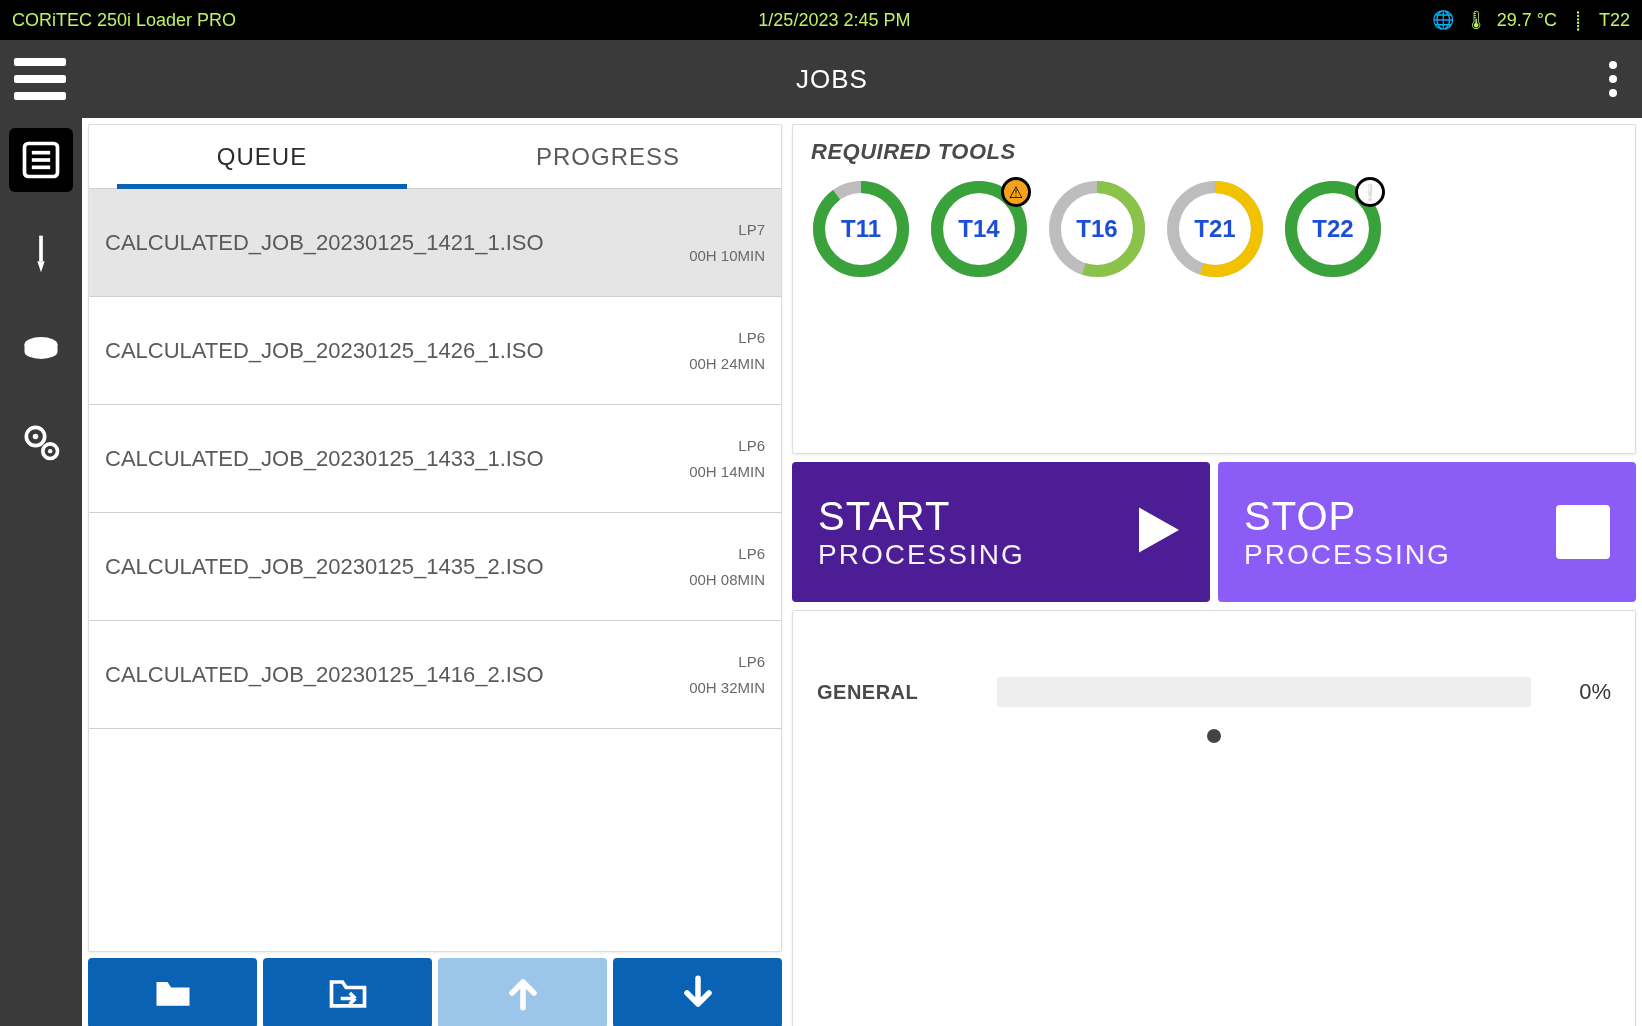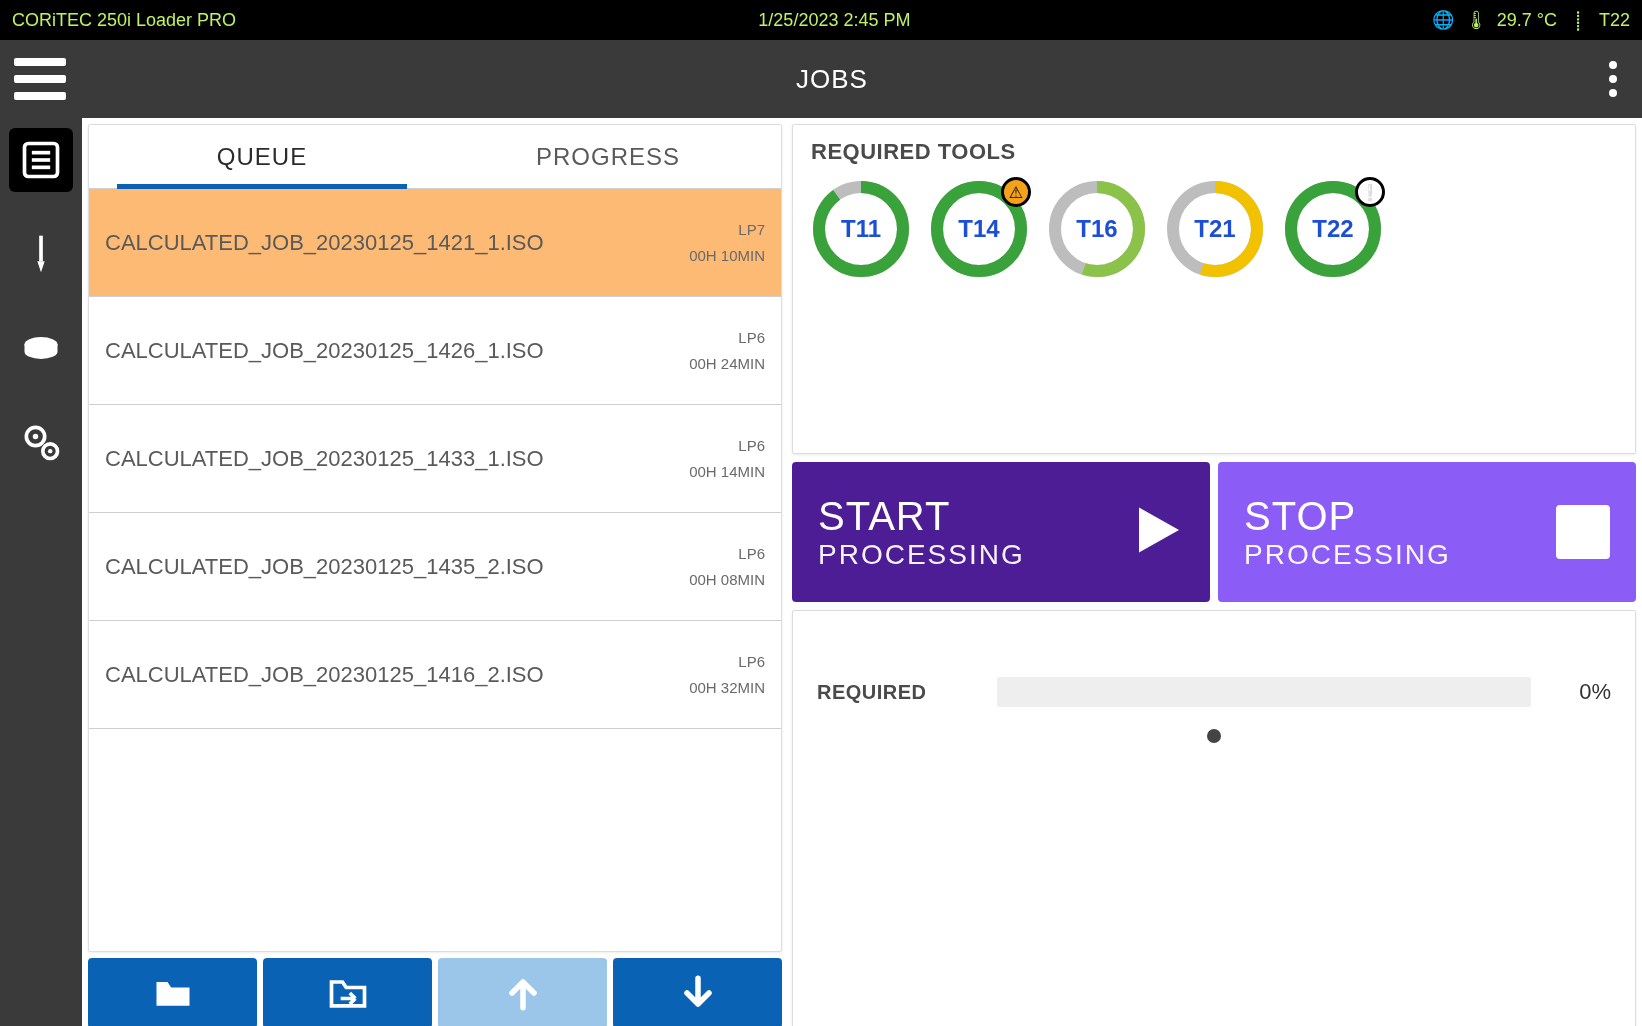--- a/index.html
+++ b/index.html
@@ -53,36 +53,36 @@
   .tab { flex: 1; display:flex; align-items:center; justify-content:center; font-size: 24px; color: #5a5a5a; letter-spacing: 1px; cursor:pointer; position:relative; }
   .tab.active { color: #2b2b2b; }
   .tab.active::after { content:""; position:absolute; left:8%; right:8%; bottom:-1px; height:5px; background:#0a62b5; }
 
   
   .joblist { flex: 1; overflow: auto; }
   .jobrow {
     display: flex; align-items: center; justify-content: space-between;
     padding: 18px 16px; border-bottom: 1px solid #cfcfcf; min-height: 108px;
   }
-  .jobrow.selected { background: #fdba74; }
+  .jobrow.selected { background: #e5e5e5; }
   .jobrow .name { font-size: 22px; color: #5a5a5a; }
   .jobrow .meta { text-align: right; font-size: 15px; color: #6a6a6a; line-height: 1.7; }
 
   
   .actionbar { display:flex; gap:6px; padding:6px 0 0 0; }
   .actbtn {
     flex:1; height:70px; background:#0a62b5; border-radius:4px;
     display:flex; align-items:center; justify-content:center;
   }
   .actbtn.disabled { background:#9bc5e9; }
   .actbtn svg { width:44px; height:44px; fill:#fff; }
 
   
   .toolspanel { padding: 14px 18px 10px 18px; min-height: 330px; }
-  .section-title { font-size: 22px; color:#4a4a4a; font-weight:600; letter-spacing:0.5px; }
+  .section-title { font-size: 22px; color:#4a4a4a; font-weight:600; letter-spacing:0.5px;font-style:italic; }
   .toolrow { display:flex; gap:18px; margin-top:14px; }
   .tool { width:100px; height:100px; position:relative; }
   .tool svg { width:100px; height:100px; }
   .tool .tlabel {
     position:absolute; inset:0; display:flex; align-items:center; justify-content:center;
     font-size:24px; font-weight:700; color:#1d4ed8;
   }
   .tool .badge {
     position:absolute; top:-2px; right:-2px; width:30px; height:30px; border-radius:50%;
     display:flex; align-items:center; justify-content:center; font-size:16px;
@@ -297,21 +297,21 @@
           <div class="txt">
             <div class="line1">STOP</div>
             <div class="line2">PROCESSING</div>
           </div>
           <div class="psq"></div>
         </div>
       </div>
 
       <div class="card general">
         <div class="progrow">
-          <div class="plabel">REQUIRED</div>
+          <div class="plabel">GENERAL</div>
           <div class="bar"></div>
           <div class="pct">0%</div>
         </div>
         <div class="dotnav"><span></span></div>
       </div>
     </div>
   </div>
 </div>
 
 </body></html>

